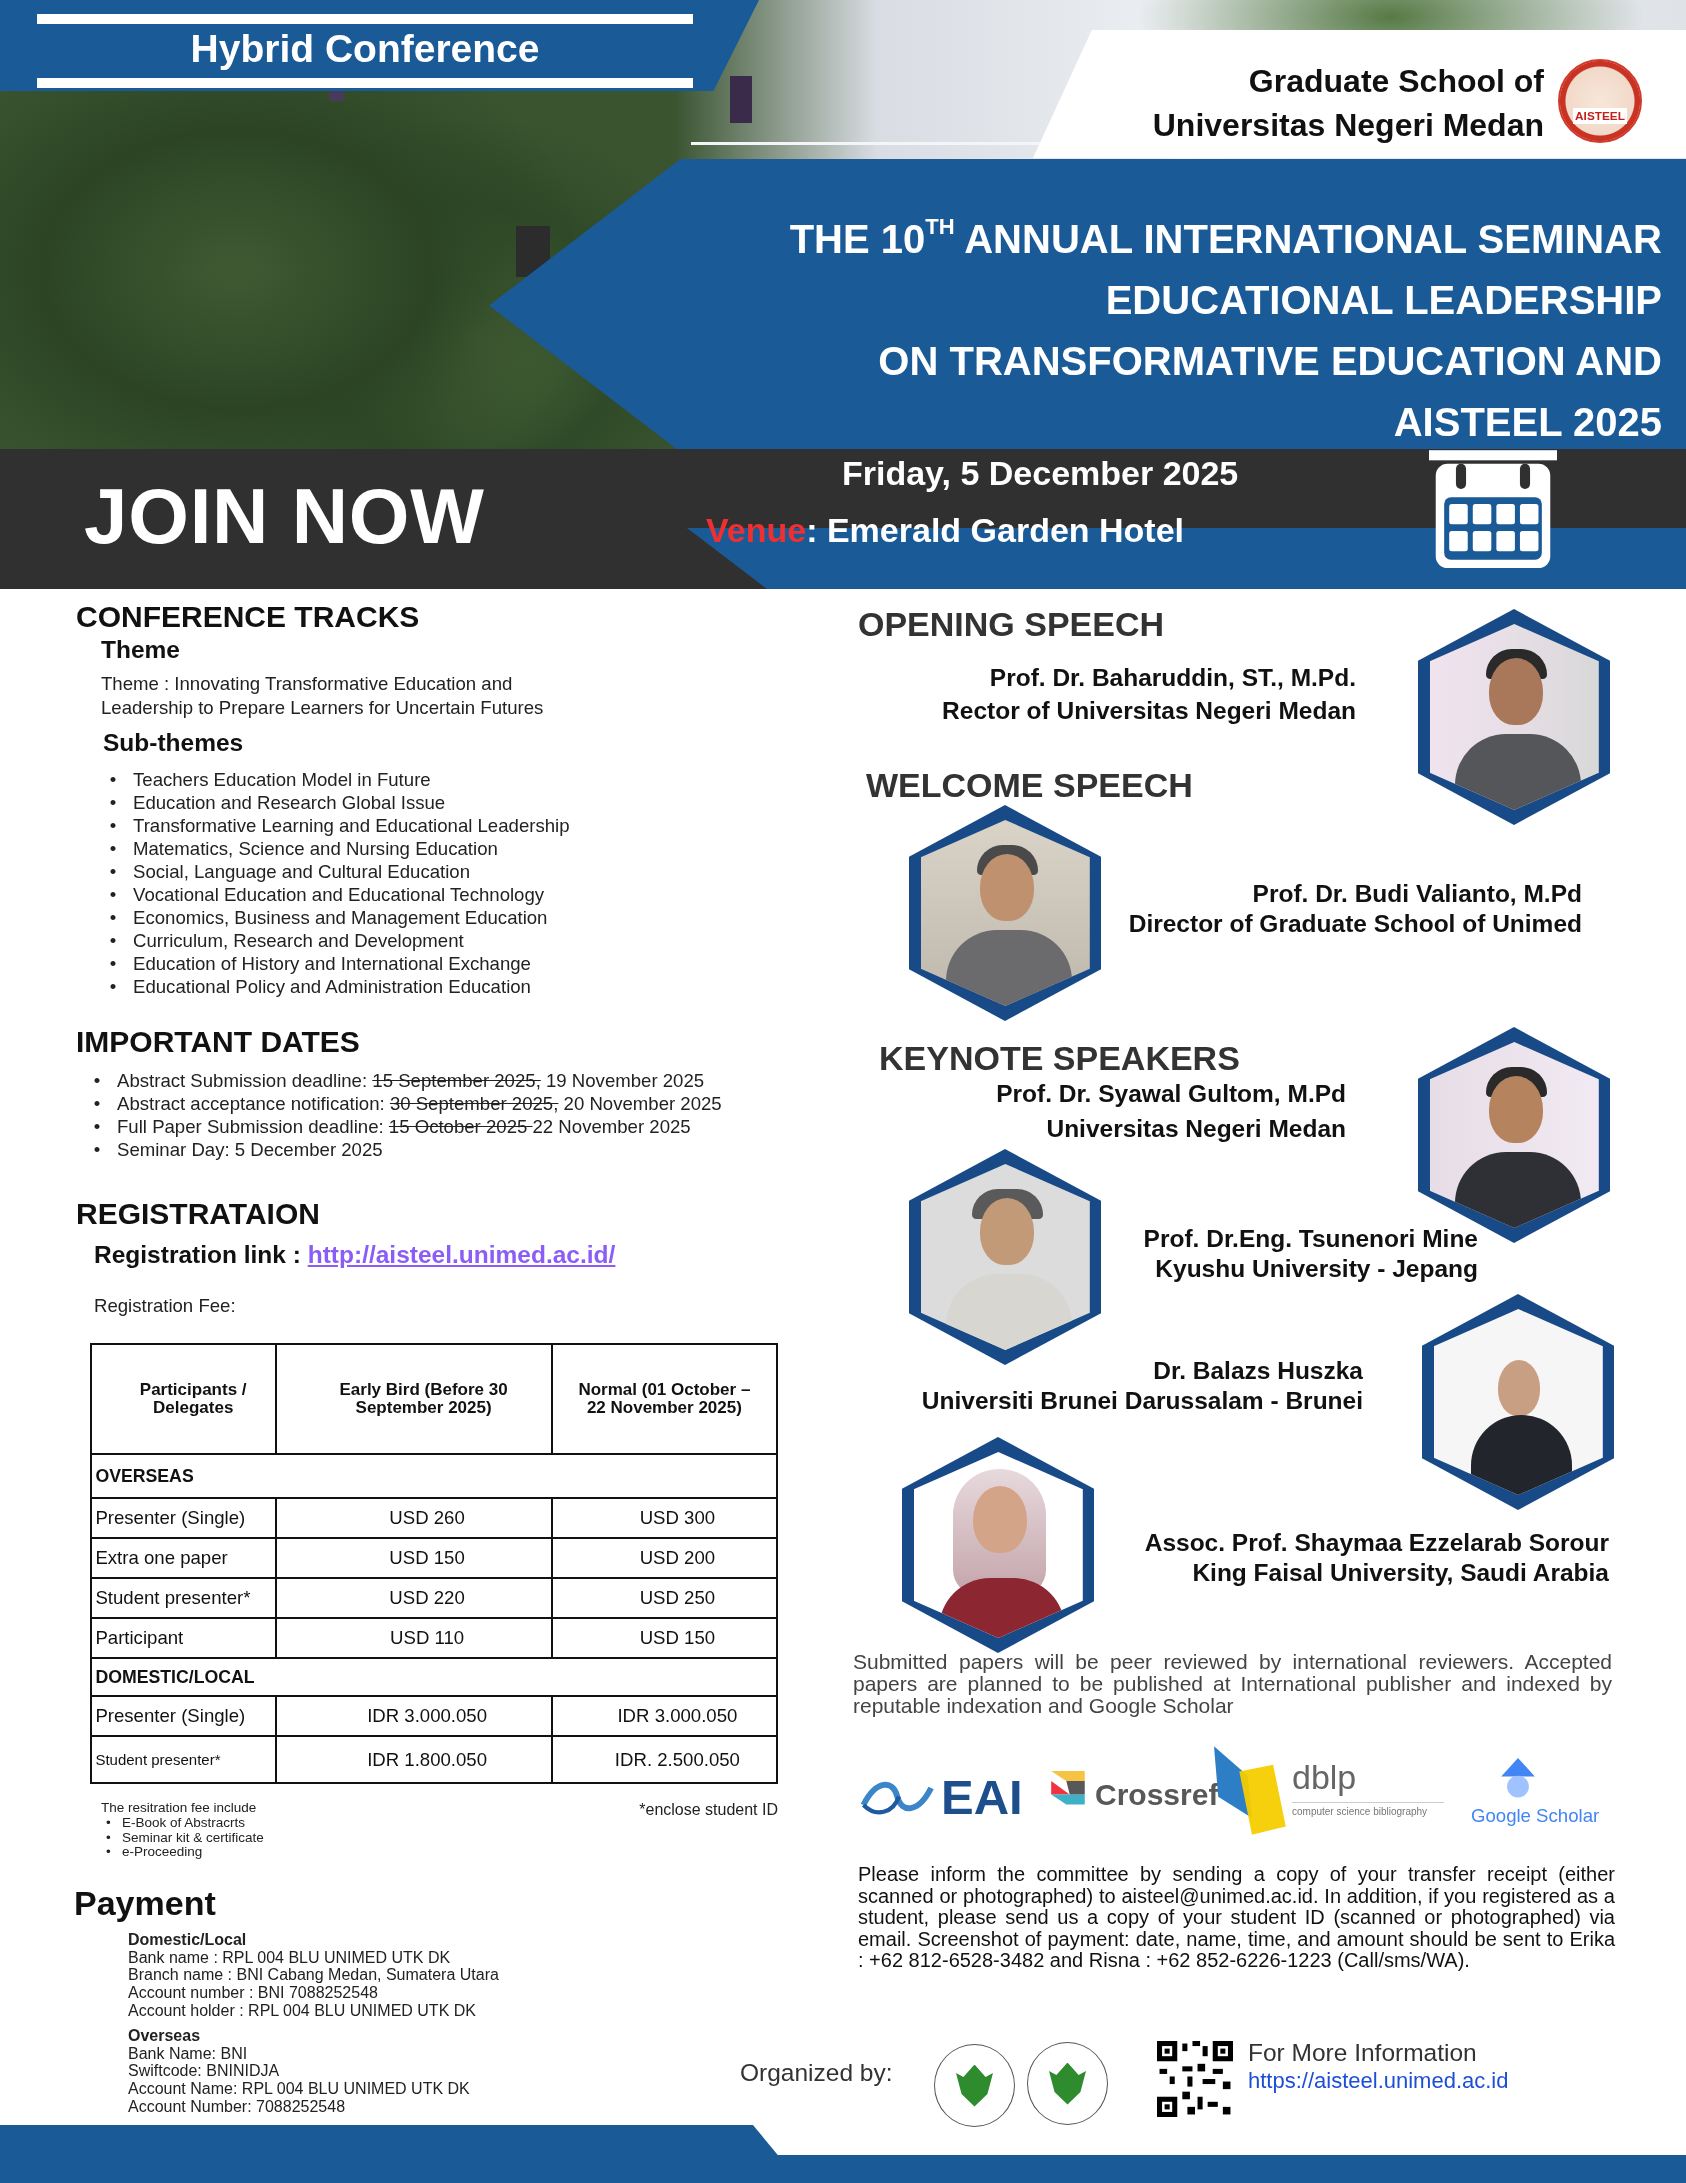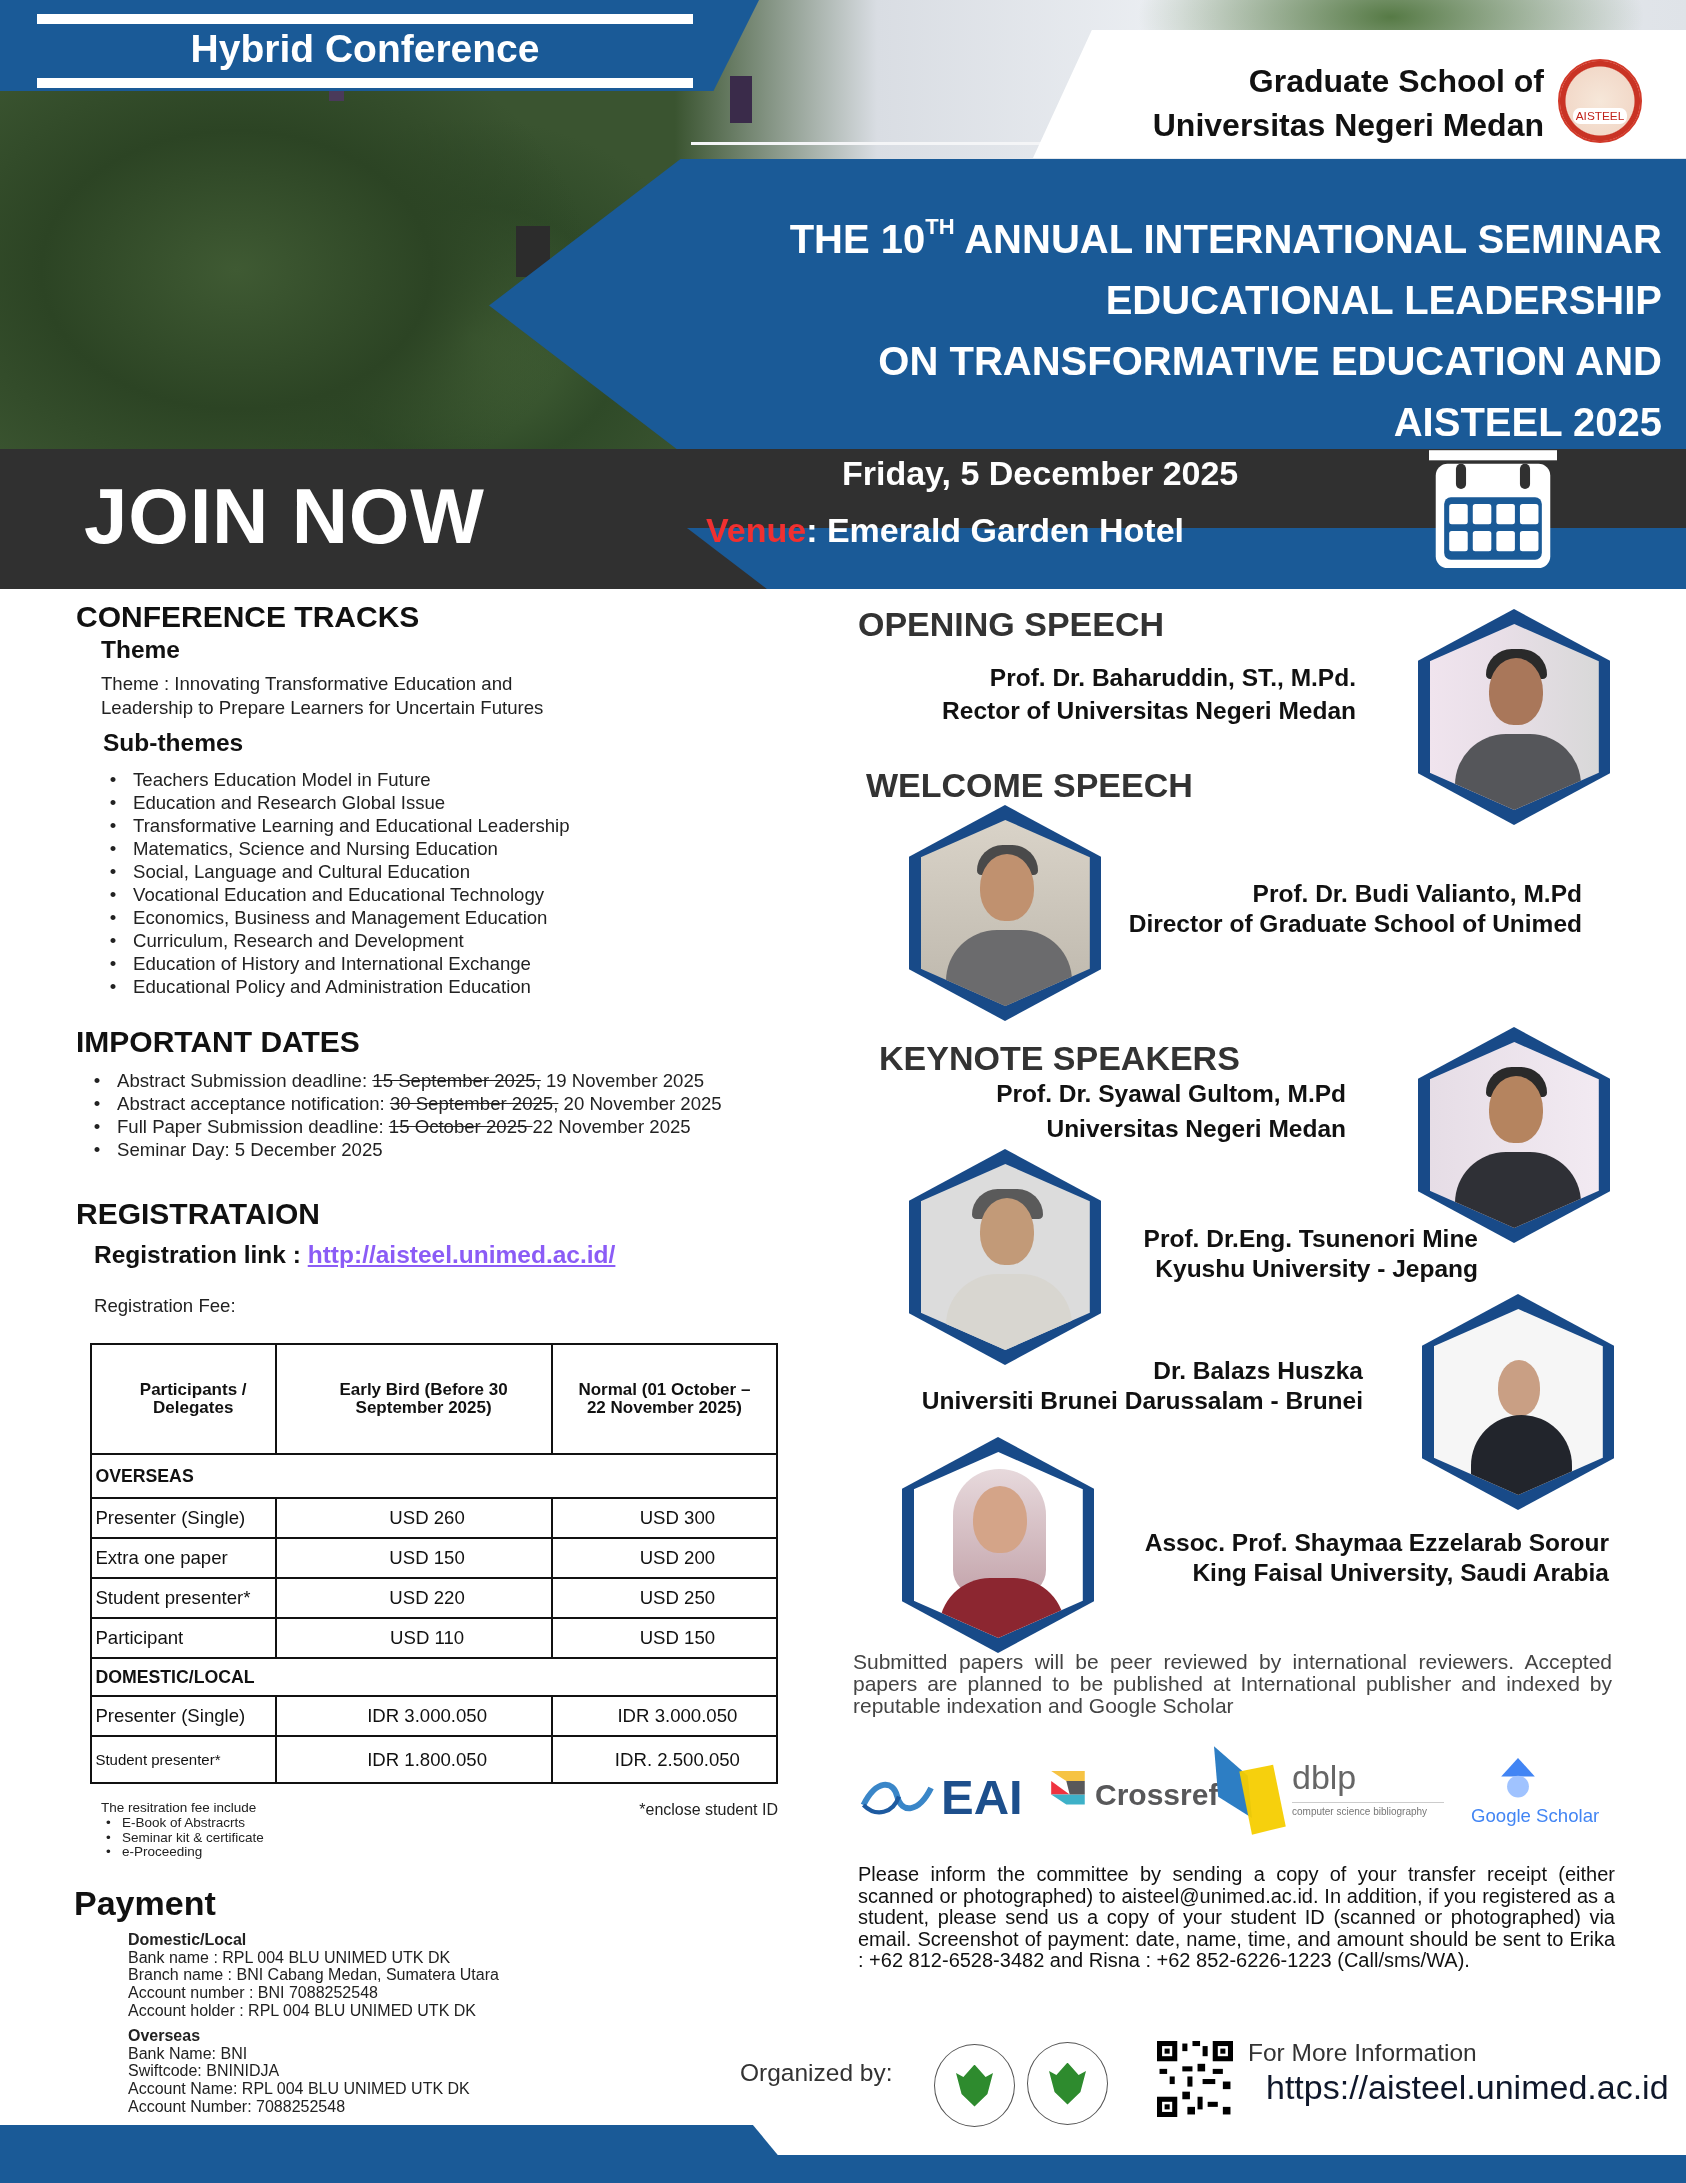--- a/index.html
+++ b/index.html
@@ -14,21 +14,21 @@
       radial-gradient(ellipse 253px 101px at 1391px 17px, #567a45 0%, rgba(86,122,69,0) 100%),
       linear-gradient(90deg, #3a5430 0%, #3a5430 40%, #d9dde3 52%, #eceff3 70%, #dfe3e8 100%); }
   .photo .win { position: absolute; background: #3a2b4a; }
   .photo .bldg-line { position: absolute; background: #f4f5f7; }
   .hybrid-band { position: absolute; left: 0; top: 0; width: 759px; height: 91px; background: #1a5a97; clip-path: polygon(0 0, 100% 0, 94% 100%, 0 100%); }
   .hybrid-line { position: absolute; left: 37px; width: 656px; height: 10px; background: #fff; }
   .hybrid-text { position: absolute; left: 37px; top: 27px; width: 656px; text-align: center; color: #fff; font-weight: bold; font-size: 39px; }
   .grad-band { position: absolute; left: 1033px; top: 30px; width: 654px; height: 128px; background: #fff; clip-path: polygon(9% 0, 100% 0, 100% 100%, 0 100%); }
   .grad-text { position: absolute; right: 143px; top: 59px; text-align: right; font-weight: bold; font-size: 32px; line-height: 44px; color: #111; }
   .aisteel-logo { position: absolute; left: 1558px; top: 59px; width: 84px; height: 84px; border-radius: 50%; background: radial-gradient(circle, #f6e7d9 0%, #f2d9c9 60%, #c93324 62%, #c93324 70%, #fff 72%); border: 2.5px solid #d23a2a; display: flex; align-items: center; justify-content: center; }
-  .aisteel-logo span { font-size: 11.8px; font-weight: normal; color: #c0221a; background: #fff; padding: 0.8px 2.5px; margin-top: 30px; border-radius: 7px; }
+  .aisteel-logo span { font-size: 11.8px; font-weight: bold; color: #c0221a; background: #fff; padding: 0.8px 2.5px; margin-top: 30px; }
   .title-band { position: absolute; left: 489px; top: 159px; width: 1197px; height: 293px; background: #1a5a97; clip-path: polygon(16% 0, 100% 0, 100% 100%, 16% 100%, 0 50%); }
   .title-lines { position: absolute; right: 25px; top: 196px; text-align: right; color: #fff; font-weight: bold; font-size: 40px; line-height: 61px; }
   .title-lines sup { font-size: 22px; vertical-align: 18.6px; }
   .dark-band { position: absolute; left: 0; top: 449px; width: 1687px; height: 140px; background: #303030; }
   .blue-lower { position: absolute; left: 687px; top: 528px; width: 999px; height: 61px; background: #1a5a97; clip-path: polygon(0 0, 100% 0, 100% 100%, 8% 100%); }
   .join-now { position: absolute; left: 84px; top: 471px; color: #fff; font-weight: bold; font-size: 78px; letter-spacing: 0.8px; }
   .date-text { position: absolute; left: 842px; top: 454px; color: #fff; font-weight: bold; font-size: 34px; }
   .venue-line { position: absolute; left: 706px; top: 487px; color: #fff; font-weight: bold; font-size: 34px; margin-top: 24px; }
   .venue-label { color: #f03030; }
   .cal-icon { position: absolute; left: 1429px; top: 450px; width: 128px; height: 120px; }
@@ -74,21 +74,21 @@
 
   .review-txt { position: absolute; left: 853px; top: 1651px; width: 759px; font-size: 21px; line-height: 22px; color: #444; text-align: justify; }
   .logos { position: absolute; left: 855px; top: 1746px; width: 751px; height: 93px; }
   .logo { position: absolute; }
   .inform-txt { position: absolute; left: 858px; top: 1864px; width: 757px; font-size: 20px; line-height: 21.6px; color: #111; text-align: justify; }
   .organized { position: absolute; left: 740px; top: 2059px; font-size: 24.5px; color: #333; }
   .seal { position: absolute; width: 81px; height: 83px; border-radius: 50%; border: 1.7px solid #555; background: #fff; display: flex; align-items: center; justify-content: center; }
   .seal .leaf { width: 37px; height: 42px; background: #2e8b2e; clip-path: polygon(50% 0, 80% 30%, 100% 20%, 85% 70%, 50% 100%, 15% 70%, 0 20%, 20% 30%); }
   .qr-wrap { position: absolute; left: 1157px; top: 2041px; width: 76px; height: 76px; background: #fff; }
   .more-label { position: absolute; left: 1248px; top: 2039px; font-size: 24.5px; color: #333; }
-  .more-url { position: absolute; left: 1248px; top: 2068px; font-size: 34px; color: #0f172a; margin-left: 18px; }
+  .more-url { position: absolute; left: 1248px; top: 2068px; font-size: 22px; color: #1d4ed8; }
 
   .foot-left { position: absolute; left: 0; top: 2125px; width: 801px; height: 58px; background: #1a5a97; clip-path: polygon(0 0, 94% 0, 100% 100%, 0 100%); }
   .foot-right { position: absolute; left: 759px; top: 2155px; width: 928px; height: 28px; background: #1a5a97; }
 </style>
 </head>
 <body>
 
 <div class="hdr">
   <div class="photo">
     <div class="win" style="left:730px;top:76px;width:22px;height:47px;"></div>

